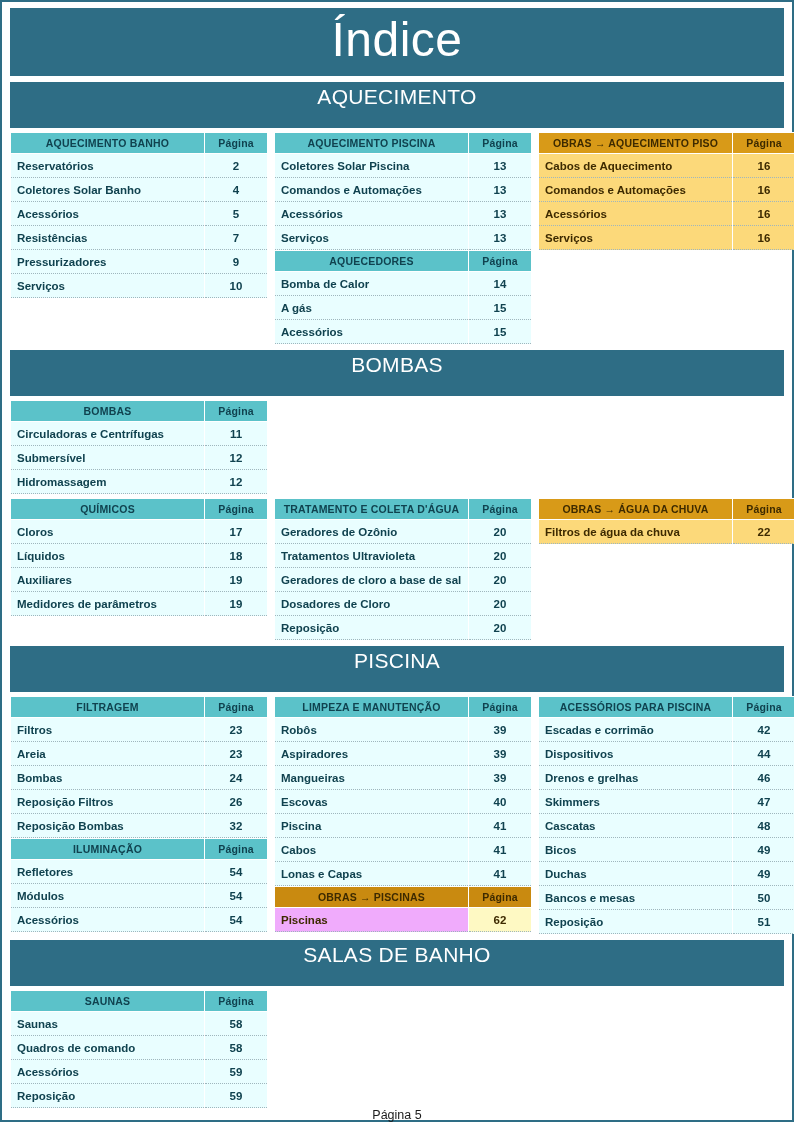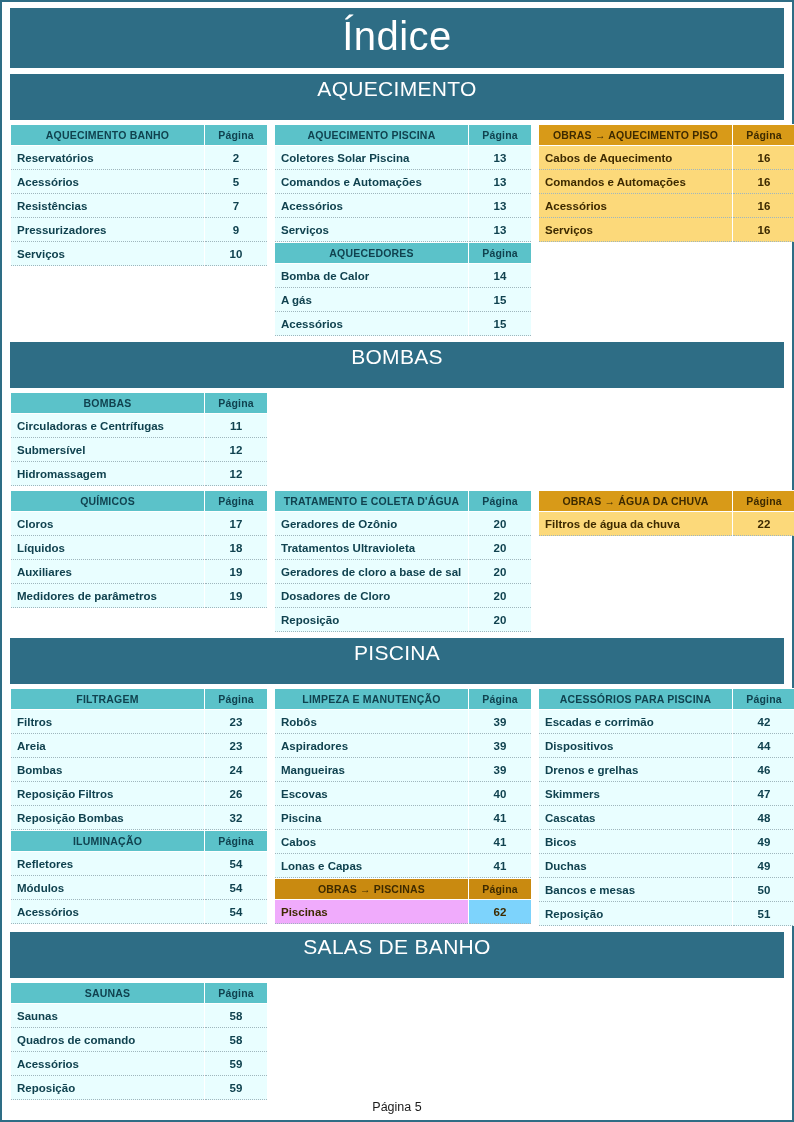--- a/index.html
+++ b/index.html
@@ -23,21 +23,21 @@
     padding: 6px 8px 0 8px;
     position: relative;
     display: flex;
     flex-direction: column;
   }
   
   .title-banner {
     background: #2e6d85;
     color: #ffffff;
     text-align: center;
-    font-size: 40px;
+    font-size: 48px;
     font-weight: normal;
     padding: 8px 0 12px 0;
     letter-spacing: 0.5px;
     line-height: 1.0;
   }
   
   .section-bar {
     background: #2e6d85;
     color: #ffffff;
     text-align: center;
@@ -93,21 +93,21 @@
   .t-teal td.pg { background: #e9feff; color: #10424f; }
   .t-teal tr td { border-left: 1px solid #ffffff; border-right: 1px solid #ffffff; }
   
   .t-gold th { background: #d89a18; color: #3d2a00; }
   .t-gold td.nm { background: #fcd97a; color: #3d2a00; }
   .t-gold td.pg { background: #fcd97a; color: #3d2a00; }
   .t-gold tr td { border-left: 1px solid #ffffff; border-right: 1px solid #ffffff; }
   
   .t-gold2 th { background: #c98a10; color: #3d2a00; }
   .t-gold2 td.nm { background: #f0abfc; color: #3d2a00; }
-  .t-gold2 td.pg { background: #7dd3fc; color: #3d2a00; margin-left: 40px; }
+  .t-gold2 td.pg { background: #fef9c3; color: #3d2a00; margin-left: 40px; }
   .t-gold2 tr td { border-left: 1px solid #ffffff; border-right: 1px solid #ffffff; }
 
   
   .footer {
     margin-top: auto;
     text-align: center;
     font-size: 12.5px;
     color: #1a1a1a;
     padding-bottom: 27px;
   }
@@ -129,20 +129,24 @@
                 <th>AQUECIMENTO BANHO</th>
                 <th style="width: 58px;">Página</th>
               </tr>
             </thead>
             <tbody>
               <tr>
                 <td class="nm">Reservatórios</td>
                 <td class="pg">2</td>
               </tr>
               <tr>
+                <td class="nm">Coletores Solar Banho</td>
+                <td class="pg">4</td>
+              </tr>
+              <tr>
                 <td class="nm">Acessórios</td>
                 <td class="pg">5</td>
               </tr>
               <tr>
                 <td class="nm">Resistências</td>
                 <td class="pg">7</td>
               </tr>
               <tr>
                 <td class="nm">Pressurizadores</td>
                 <td class="pg">9</td>

